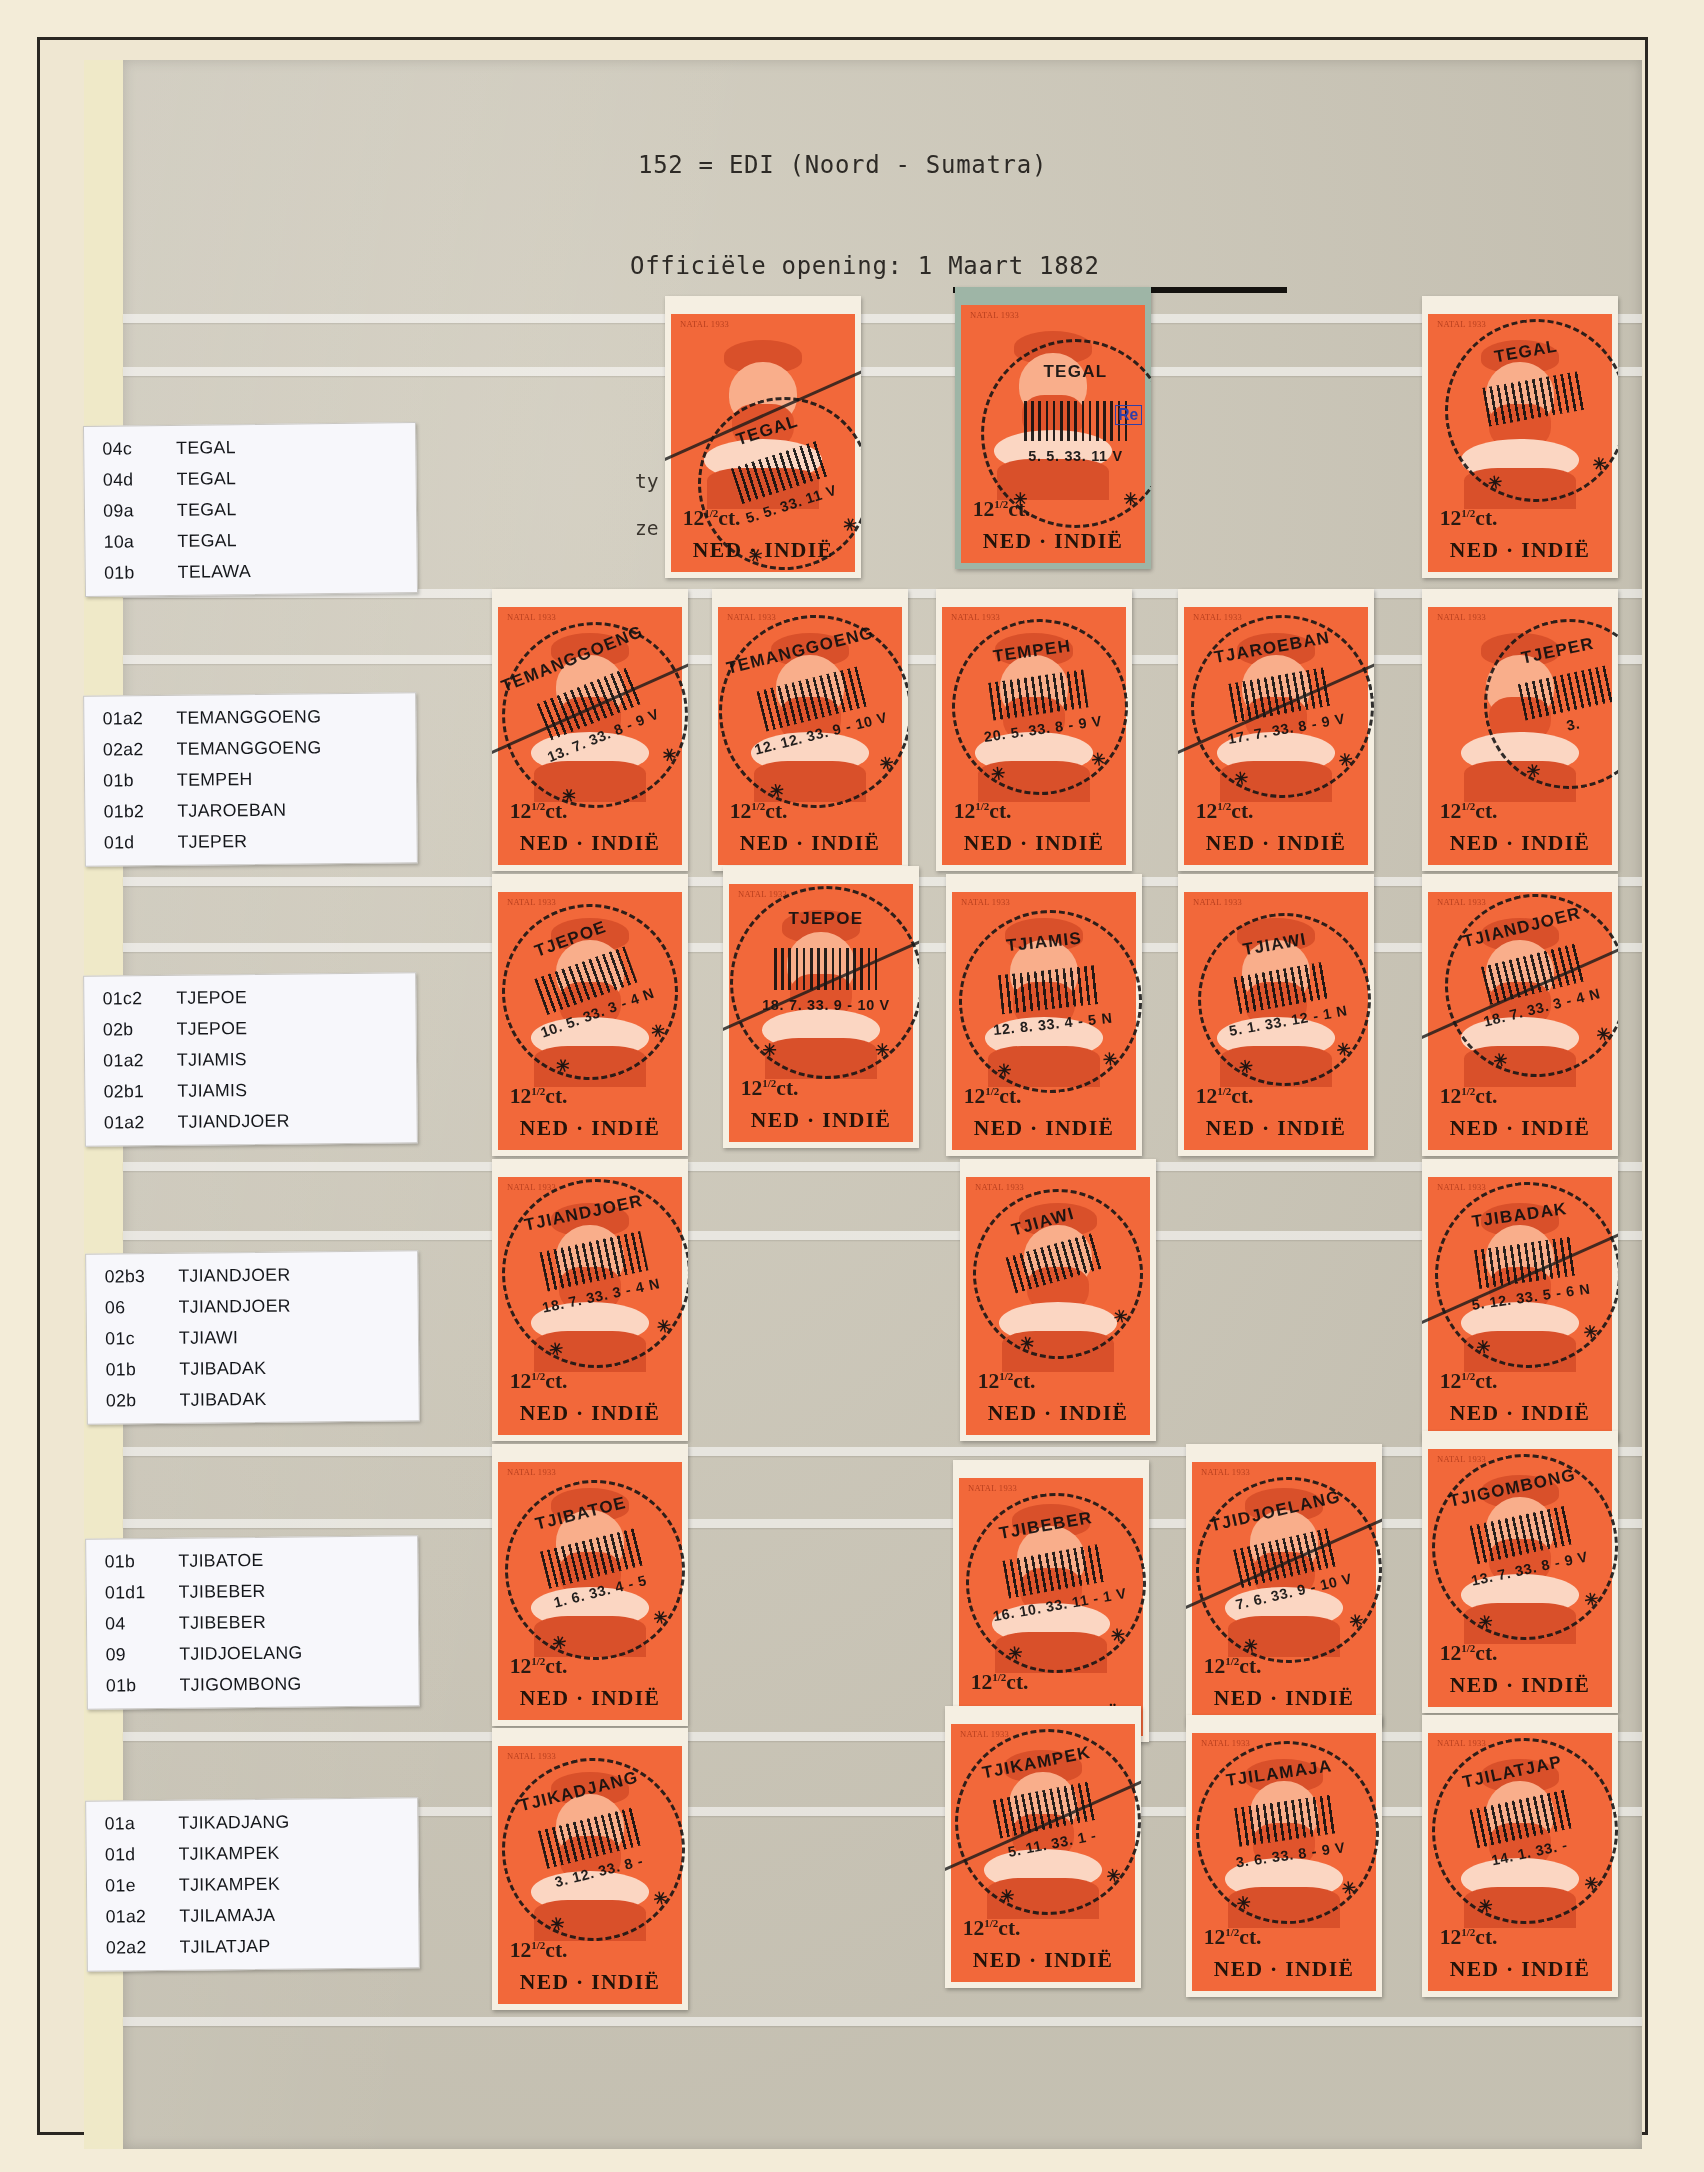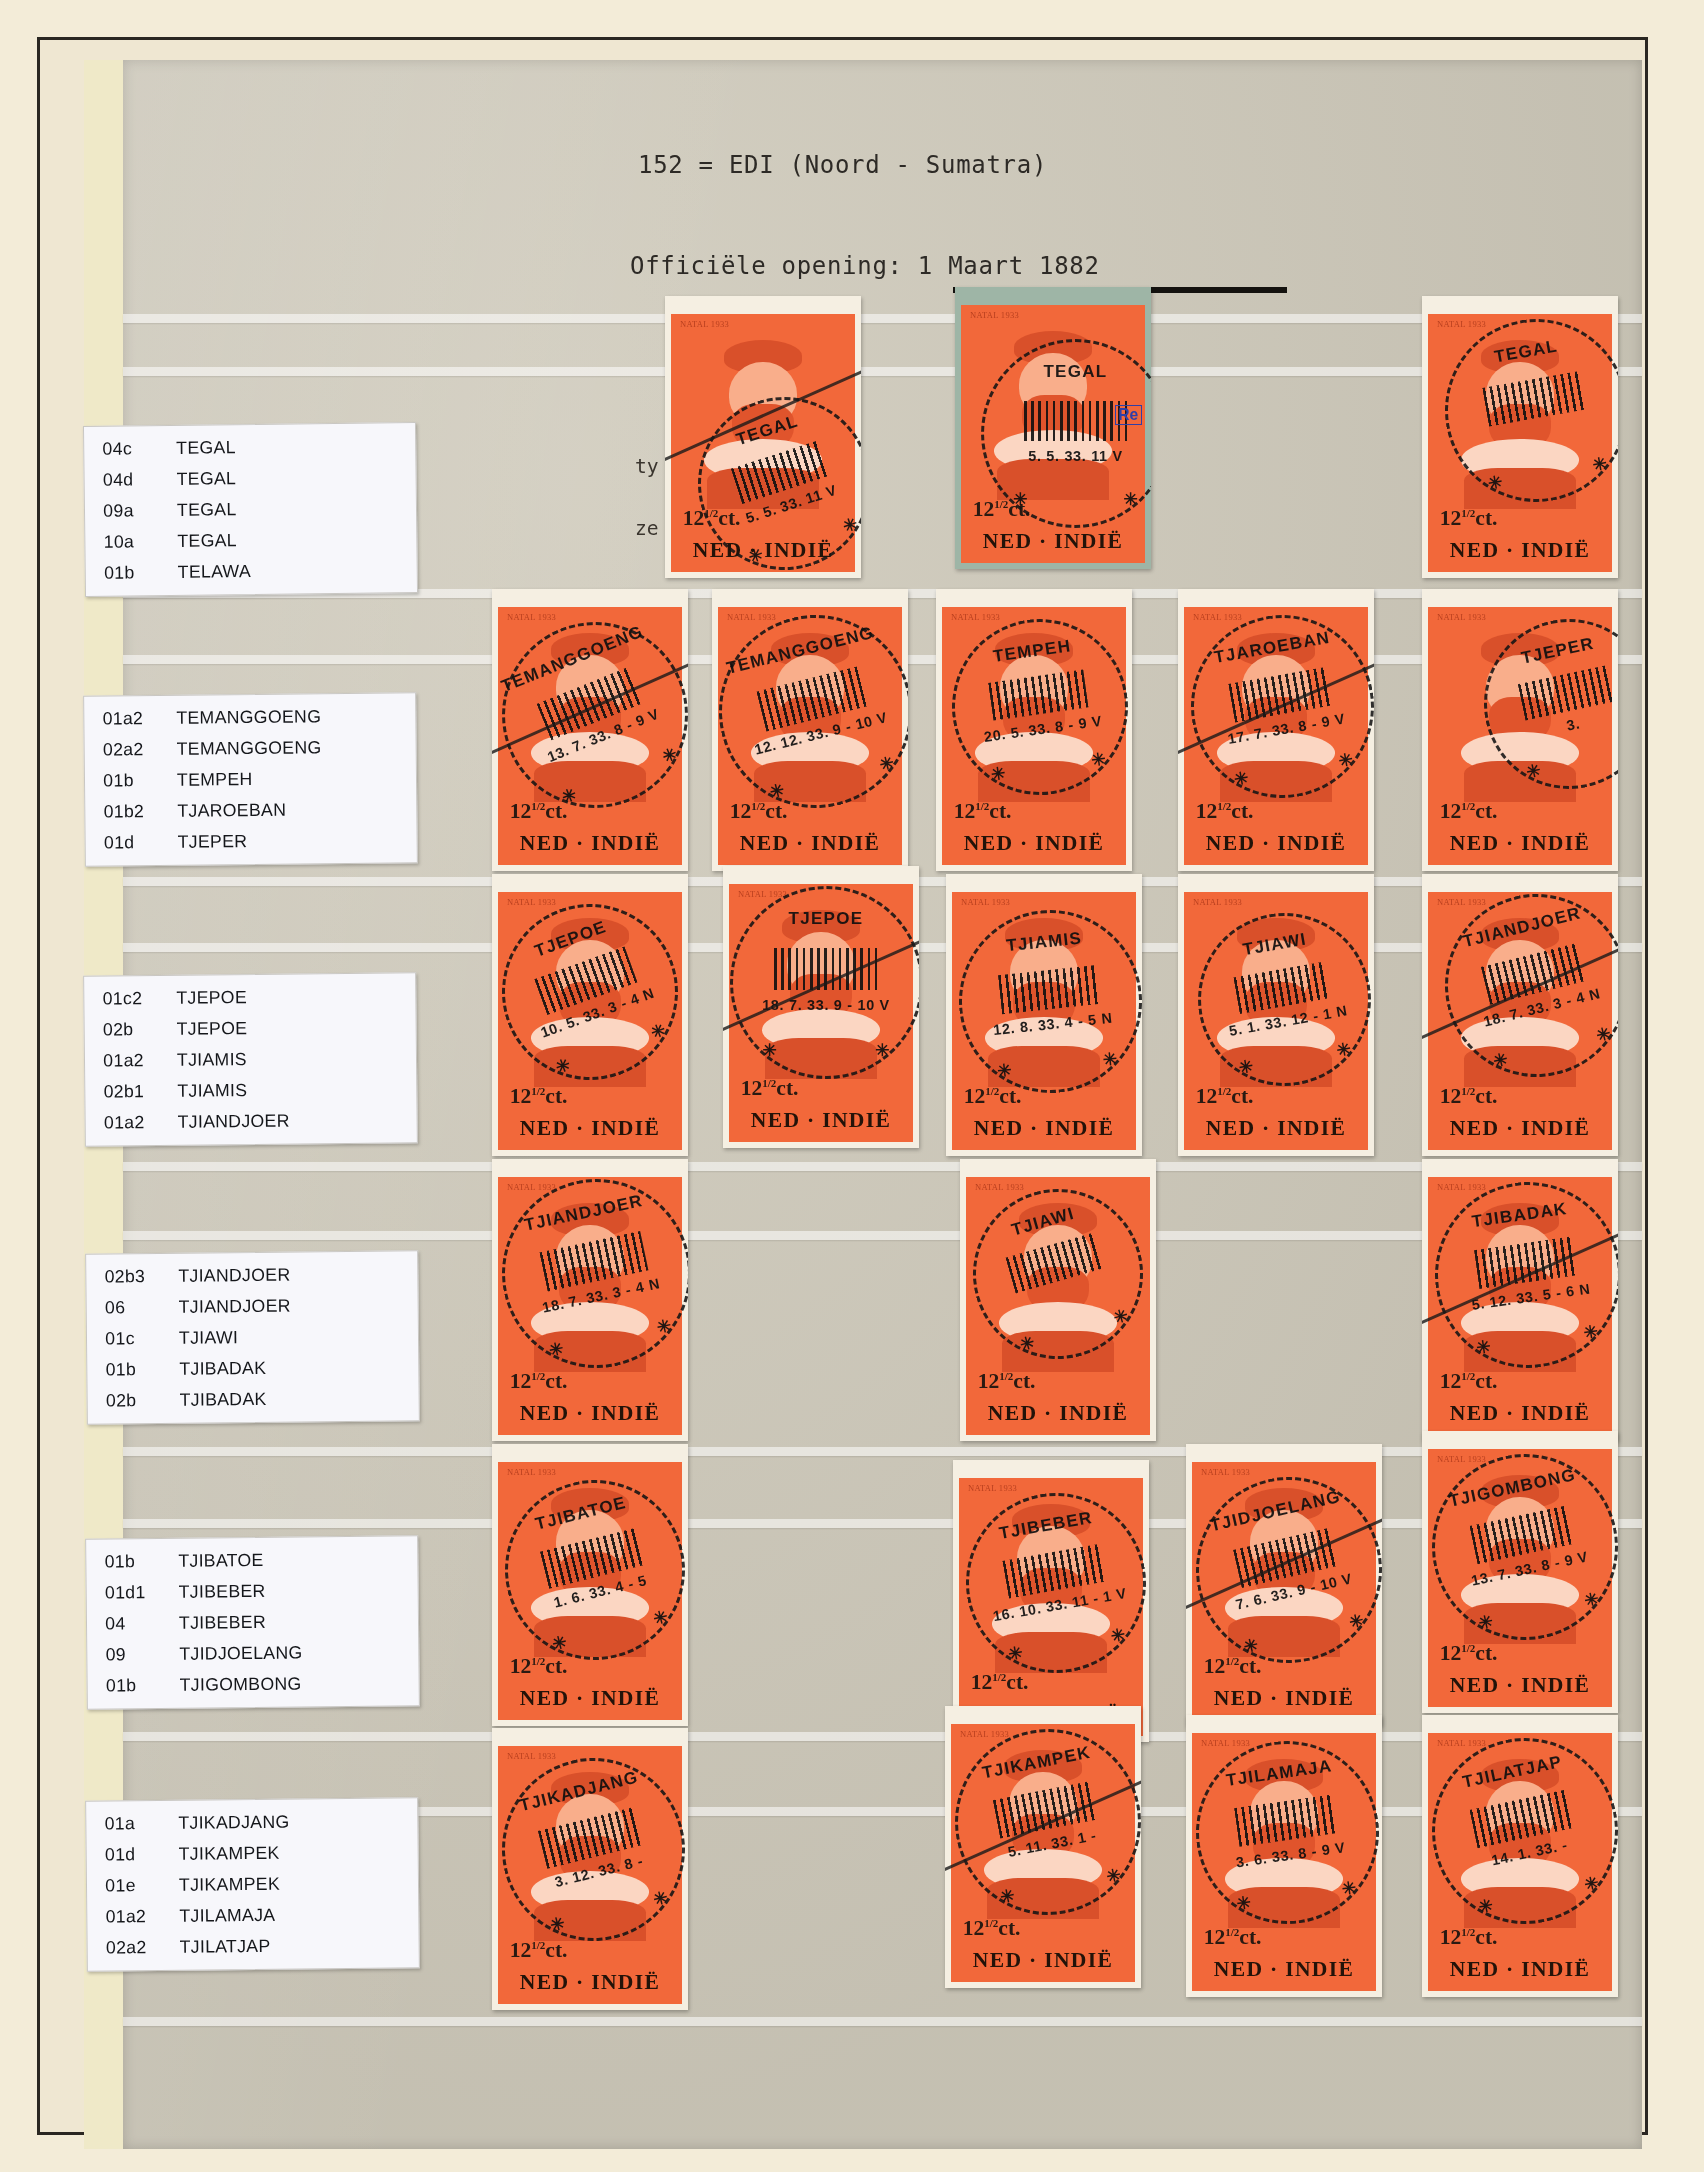--- a/index.html
+++ b/index.html
@@ -273,21 +273,21 @@
   <div class="mount-row" style="top:1162px"></div>
   <div class="mount-row" style="top:1231px"></div>
   <div class="mount-row" style="top:1447px"></div>
   <div class="mount-row" style="top:1519px"></div>
   <div class="mount-row" style="top:1732px"></div>
   <div class="mount-row" style="top:1807px"></div>
   <div class="mount-row" style="top:2017px"></div>
 
   <div class="typed" id="hdr1">152 = EDI (Noord - Sumatra)</div>
   <div class="typed" id="hdr2">Officiële opening: 1 Maart 1882</div>
-  <div class="typed-small" style="left:635px; top:455px;">ty</div>
+  <div class="typed-small" style="left:635px; top:470px;">ty</div>
   <div class="typed-small" style="left:635px; top:517px;">ze</div>
 
   <div class="black-bar" style="left:953px; top:287px; width:334px; height:5.9px;"></div>
 
   <div id="stamps-layer">
       <div class="stamp" style="left: 665px; top: 296px; width: 196px; height: 282px; background: rgb(245, 239, 226); padding: 0px;">
         <div class="stamp-inner" style="background: rgb(242, 104, 58);">
           <div class="portrait">
             <div class="p-hat"></div>
             <div class="p-face"></div>

